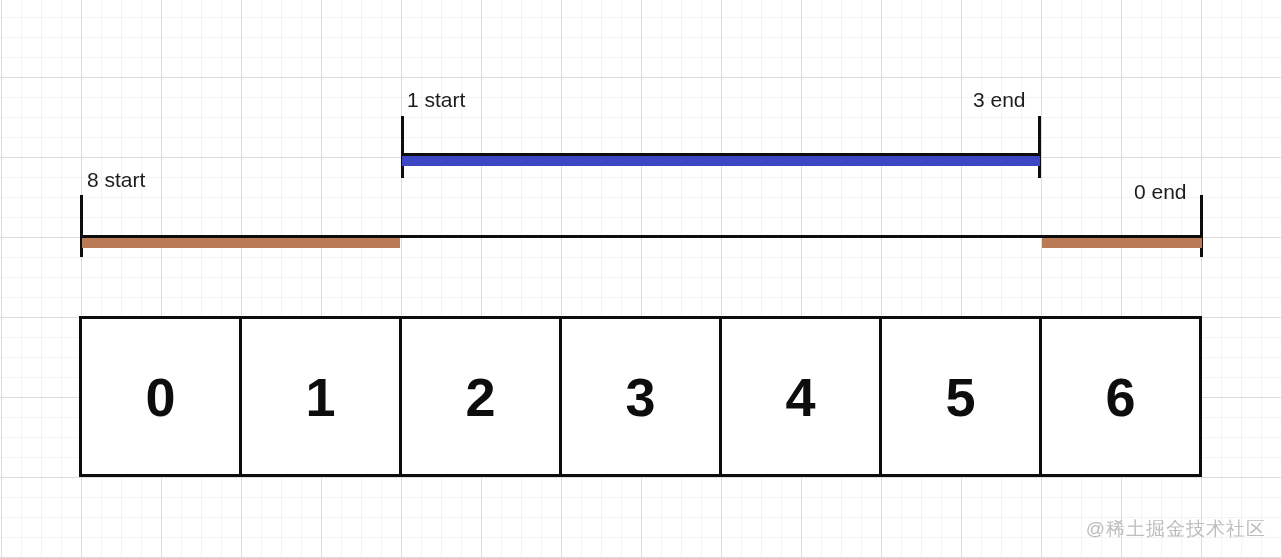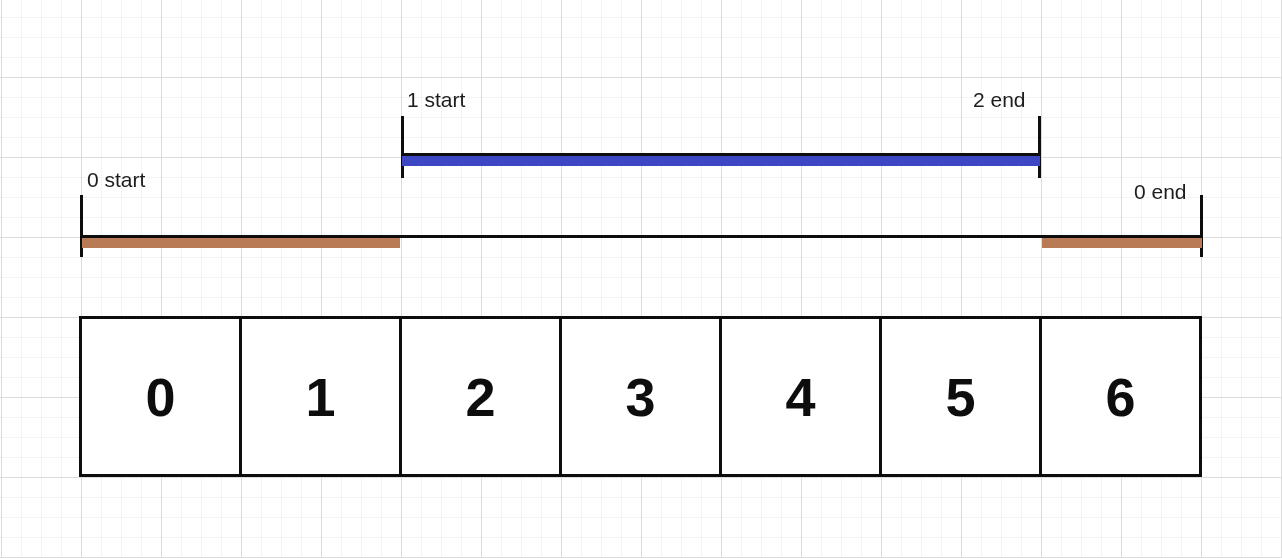--- a/index.html
+++ b/index.html
@@ -91,38 +91,39 @@
     letter-spacing: 1px;
     white-space: nowrap;
   }
 </style>
 </head>
 <body>
 
 <div class="canvas">
 
   <div class="lbl lbl-1-start">1 start</div>
-  <div class="lbl lbl-1-end">2 end</div>
+  <div class="lbl lbl-1-end">3 end</div>
   <div class="tick tick-1-start"></div>
   <div class="tick tick-1-end"></div>
   <div class="hline hline-1"></div>
   <div class="bar bar-1" style="background-color: rgb(61, 71, 196);"></div>
 
-  <div class="lbl lbl-0-start">0 start</div>
+  <div class="lbl lbl-0-start">8 start</div>
   <div class="lbl lbl-0-end">0 end</div>
   <div class="tick tick-0-start"></div>
   <div class="tick tick-0-end"></div>
   <div class="hline hline-0"></div>
   <div class="bar bar-0-left" style="background-color: rgb(185, 122, 86);"></div>
   <div class="bar bar-0-right" style="background-color: rgb(185, 122, 86);"></div>
 
   <div class="array">
     <div class="cell">0</div>
     <div class="cell">1</div>
     <div class="cell">2</div>
     <div class="cell">3</div>
     <div class="cell">4</div>
     <div class="cell">5</div>
     <div class="cell">6</div>
   </div>
 
+  <div class="watermark" style="color: rgb(189, 189, 189);">@稀土掘金技术社区</div>
 
 </div>
 
 </body></html>

